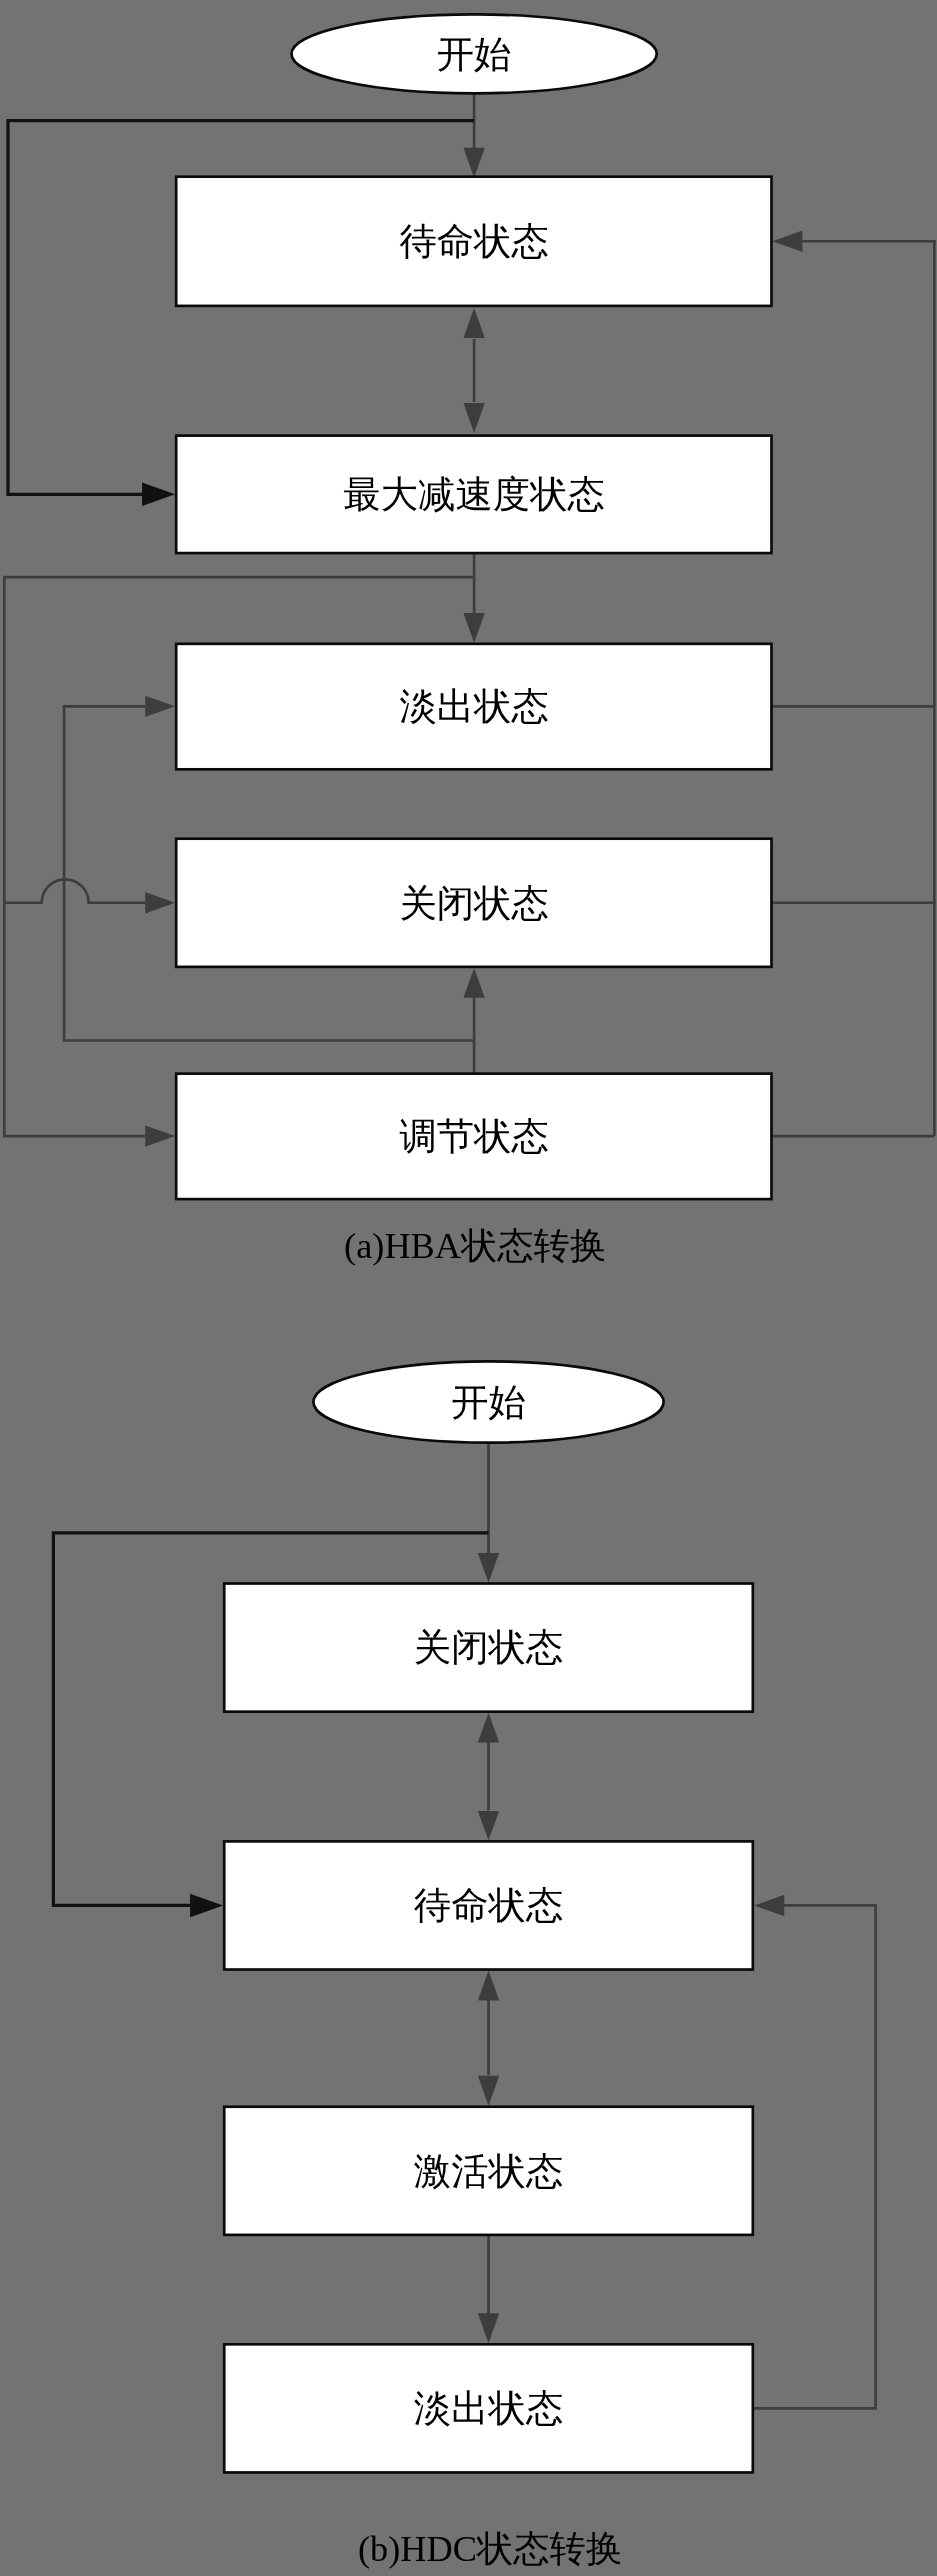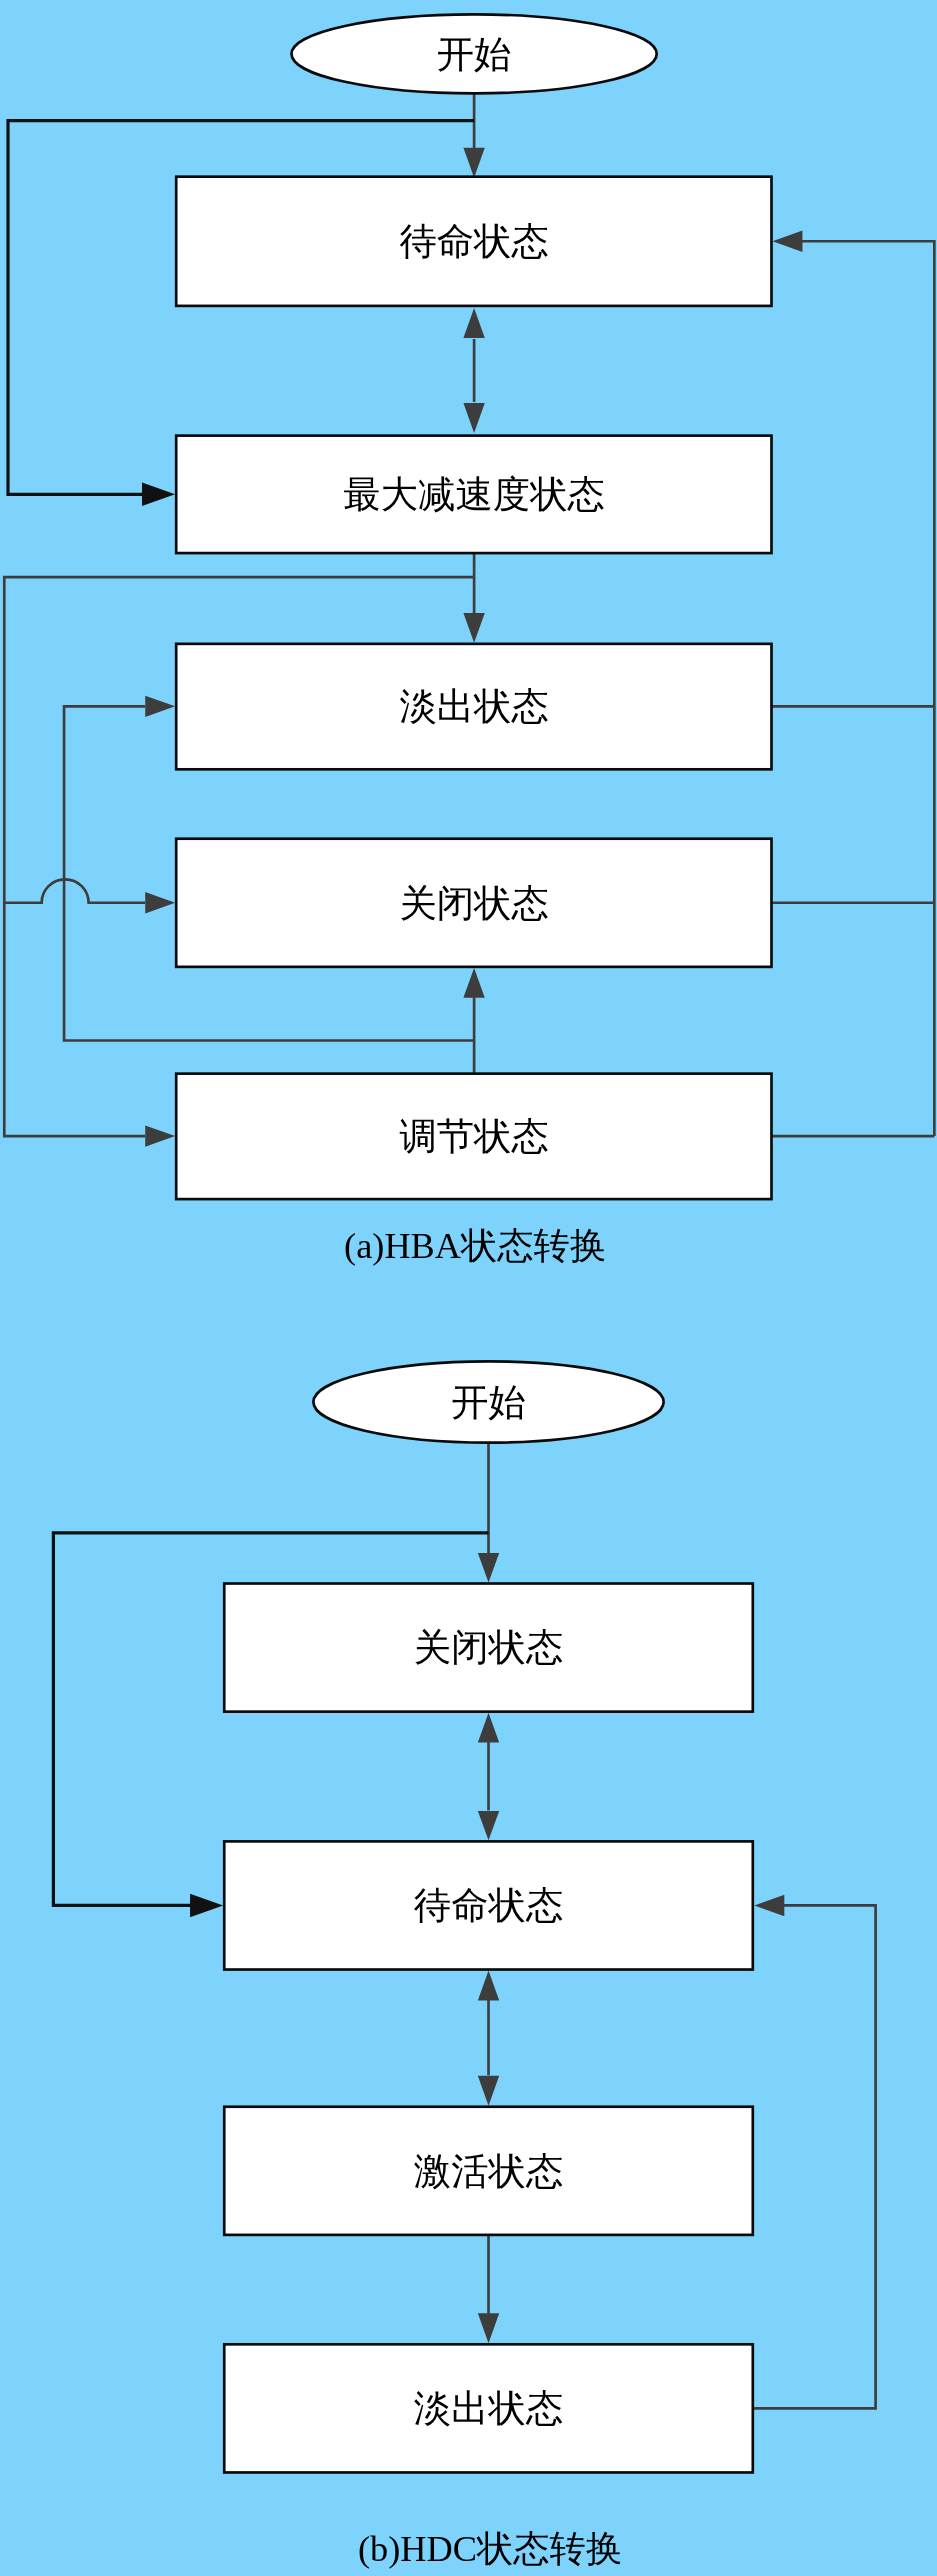--- a/index.html
+++ b/index.html
@@ -4,21 +4,21 @@
 <style>
   html, body {
     margin: 0;
     padding: 0;
     background: #ffffff;
   }
   #canvas {
     position: relative;
     width: 937px;
     height: 2576px;
-    background: #7dd3fc;
+    background: #737373;
     font-family: "Liberation Serif", "DejaVu Serif", serif;
   }
   svg { display: block; }
   .box {
     fill: #ffffff;
     stroke: #0a0a0a;
     stroke-width: 5;
   }
   .terminator {
     fill: #ffffff;

